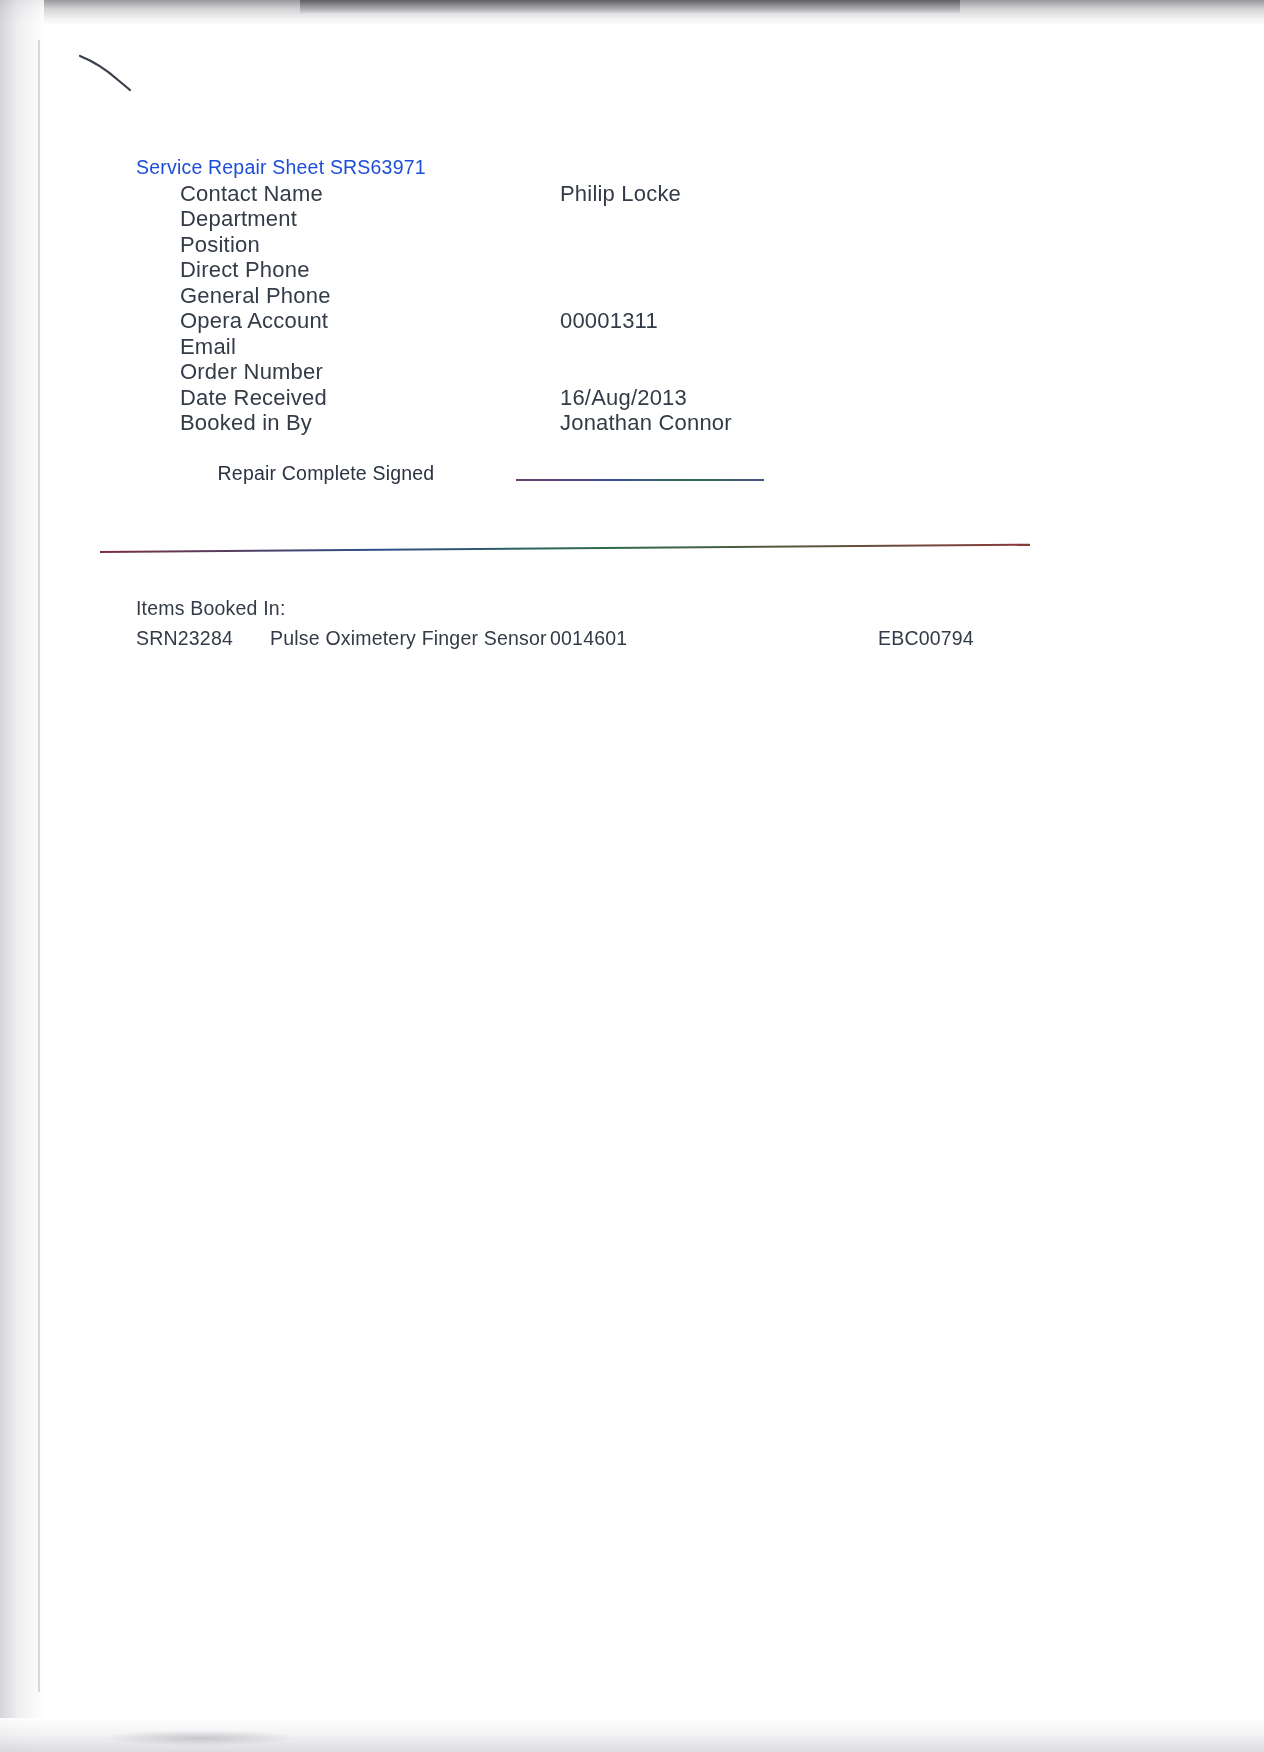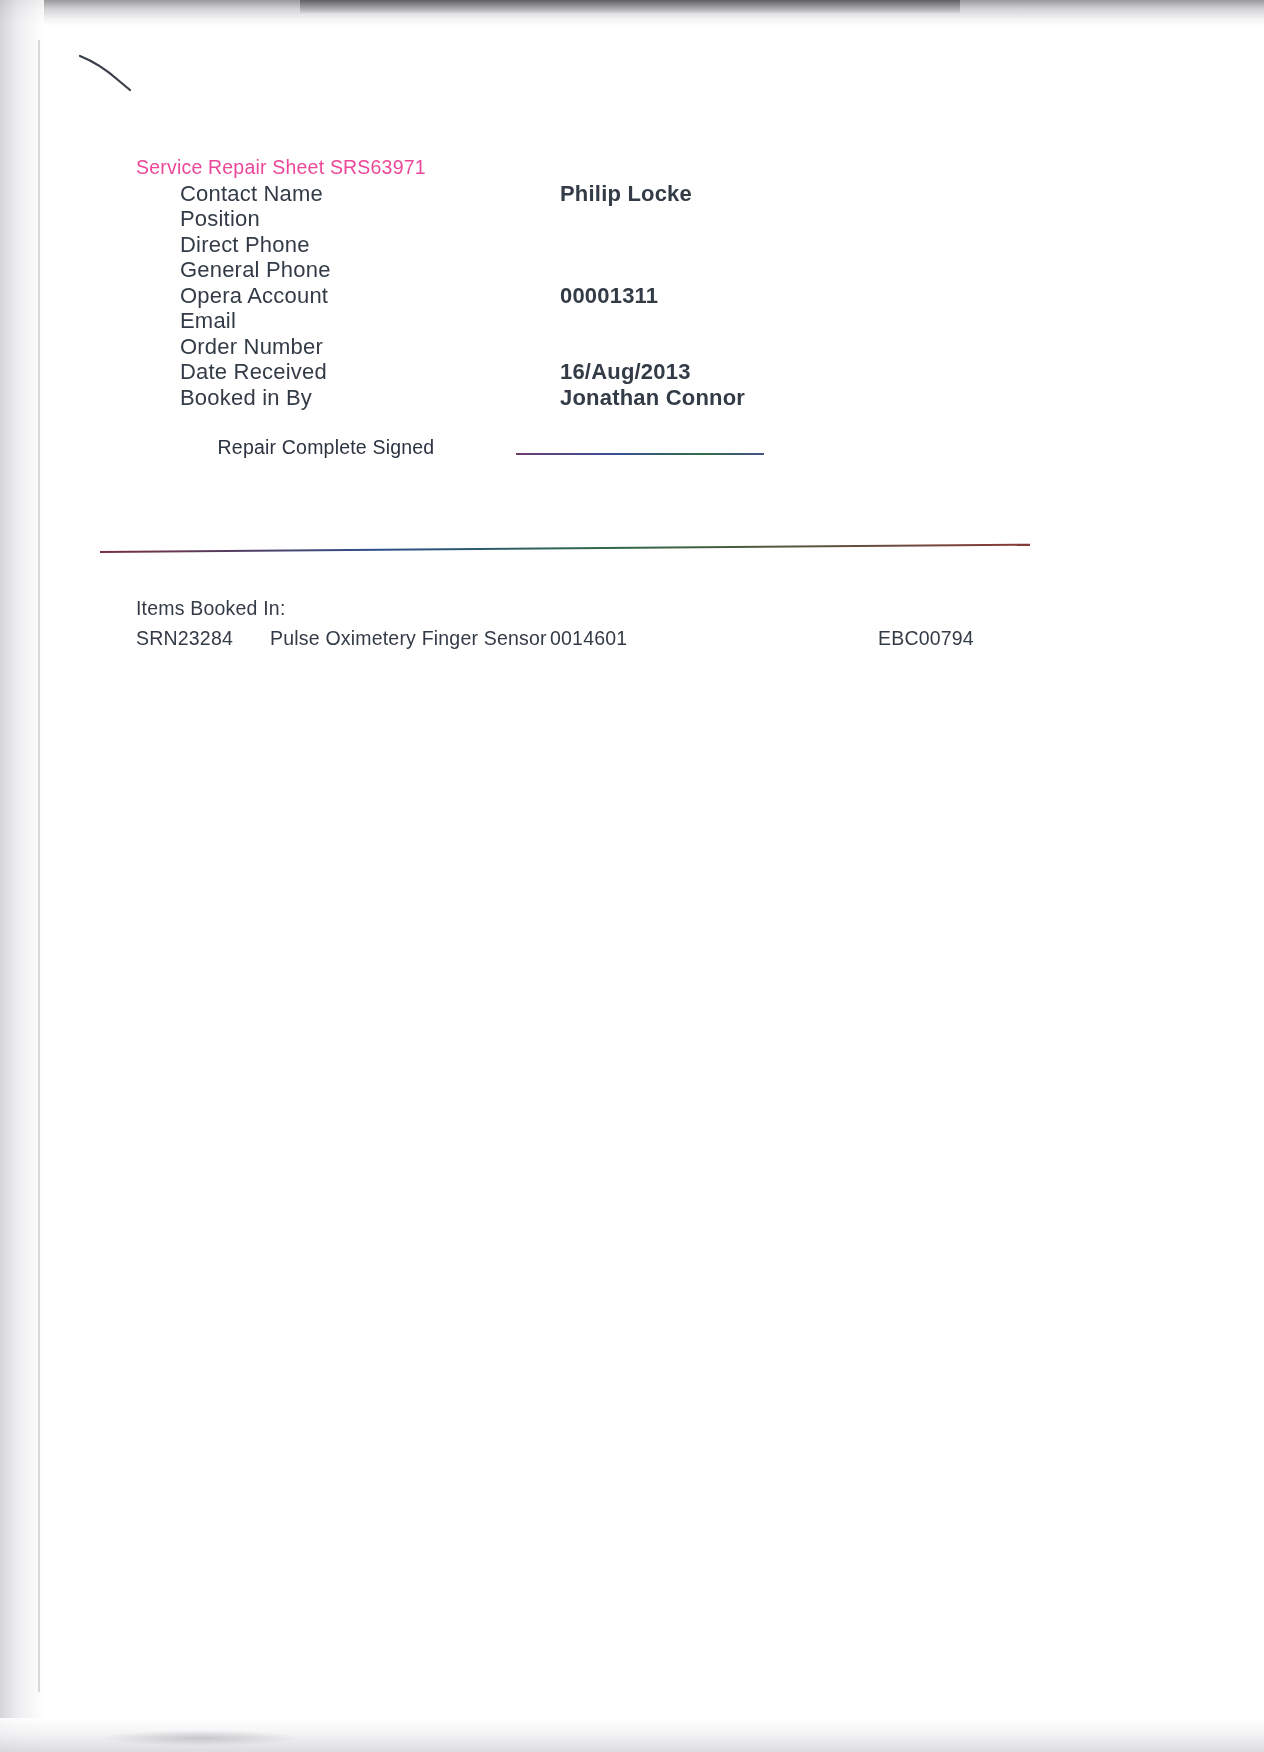--- a/index.html
+++ b/index.html
@@ -93,27 +93,26 @@
     letter-spacing: 0.2px;
     margin-left: 44px;
   }
   .field-label {
     width: 380px;
     flex: 0 0 380px;
     color: #333b47;
   }
   .field-value {
     color: #333b47;
-    font-weight: bold;
   }
   .title-row {
     font-size: 19.5px;
     line-height: 25.5px;
     letter-spacing: 0.2px;
-    color: #ec4899;
+    color: #1d4ed8;
   }
 
   .signed-row {
     display: flex;
     align-items: flex-end;
     margin-top: 26px;
     font-size: 19.5px;
     letter-spacing: 0.2px;
     text-align: center;
   }
@@ -179,20 +178,24 @@
   <div class="doc">
 
     <div class="title-row">Service Repair Sheet SRS63971</div>
 
     <div class="field-row">
       <div class="field-label">Contact Name</div>
       <div class="field-value">Philip Locke</div>
     </div>
 
 
+    <div class="field-row">
+      <div class="field-label">Department</div>
+      <div class="field-value"></div>
+    </div>
 
     <div class="field-row">
       <div class="field-label">Position</div>
       <div class="field-value"></div>
     </div>
 
     <div class="field-row">
       <div class="field-label">Direct Phone</div>
       <div class="field-value"></div>
     </div>

